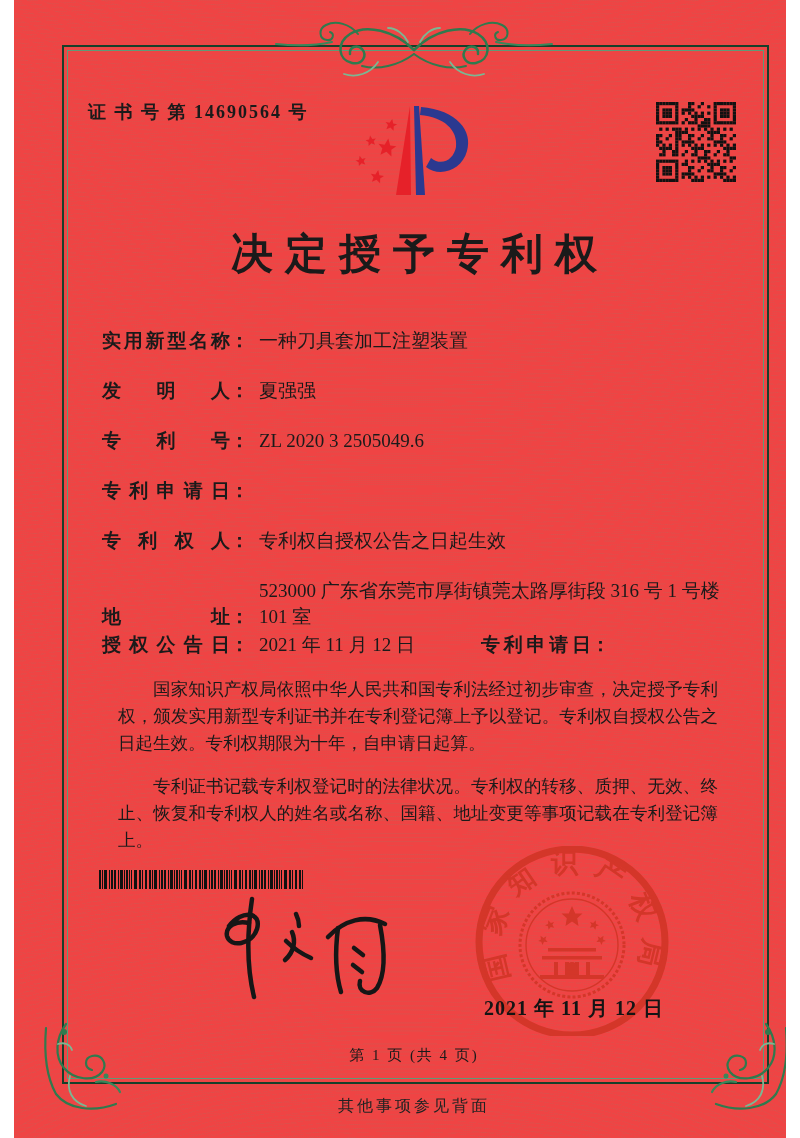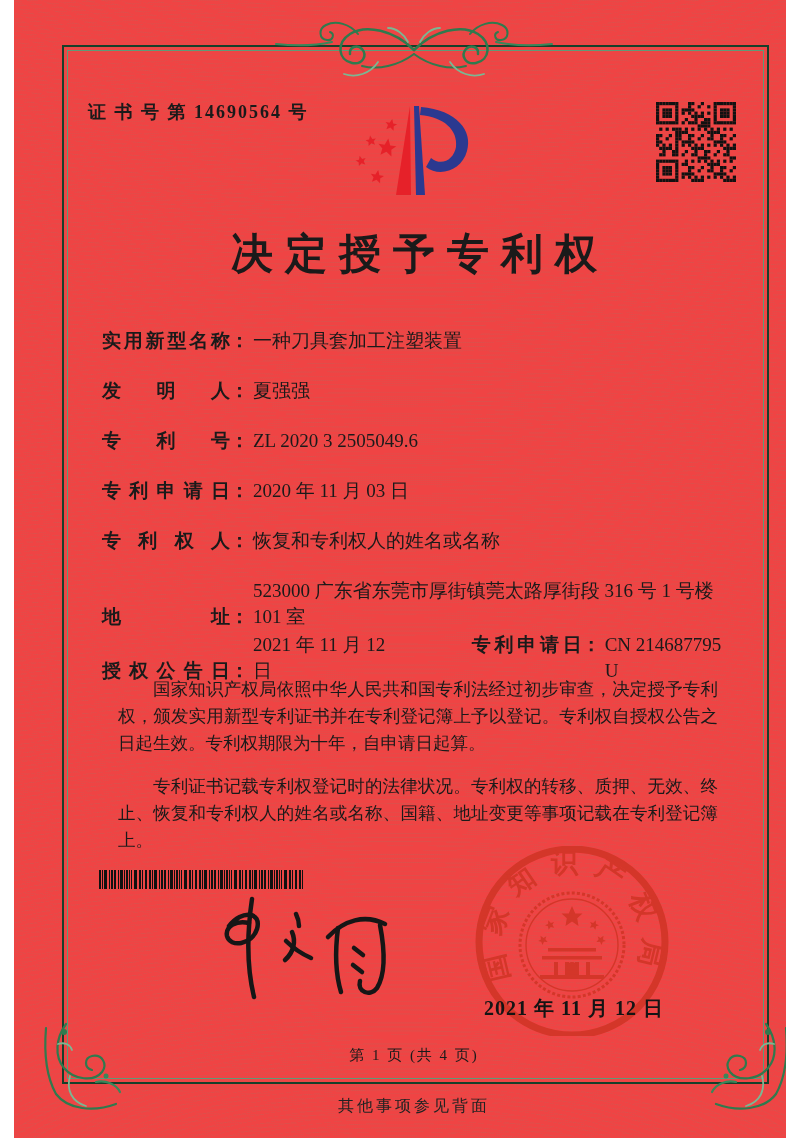--- a/index.html
+++ b/index.html
@@ -23,21 +23,21 @@
   }
   .abs{position:absolute;}
   .certno{left:74px;top:100px;font-size:18px;letter-spacing:2px;font-weight:600;}
   .title{left:0;top:226px;width:800px;text-align:center;font-size:42px;font-weight:bold;letter-spacing:12px;text-indent:12px;}
   .fields{left:88px;top:328px;width:632px;font-size:19px;line-height:26px;}
   .frow{display:flex;margin-bottom:24px;align-items:flex-end;}
   .frow.addr{margin-bottom:2px;}
   .frow.last{margin-bottom:0;}
   .flabel{display:inline-block;width:128px;text-align:justify;text-align-last:justify;font-weight:600;flex:none;}
   .fcolon{flex:none;font-weight:600;}
-  .fval{margin-left:4px;max-width:482px;}
+  .fval{margin-left:10px;max-width:482px;}
   .grantpair{margin-left:66px;display:flex;}
   .grantpair .flabel{width:110px;}
   .paras{left:88px;top:660px;width:632px;font-size:17.5px;line-height:27px;text-align:justify;}
   .paras p{margin:16px;text-indent:2em;}
   .barcode{left:85px;top:870px;width:210px;height:19px;display:flex;align-items:stretch;}
   .barcode i{display:block;background:#111;}
   .commish{left:88px;top:926px;font-size:19px;line-height:33px;font-weight:600;}
   .signature{left:185px;top:896px;}
   .seal{left:450px;top:846px;}
   .sealdate{left:460px;top:995px;width:200px;text-align:center;font-size:20px;font-weight:bold;letter-spacing:1px;color:#141414;}
@@ -420,40 +420,38 @@
       <span class="fval">夏强强</span>
     </div>
     <div class="frow">
       <span class="flabel">专利号</span>
         <span class="fcolon">：</span>
       <span class="fval">ZL 2020 3 2505049.6</span>
     </div>
     <div class="frow">
       <span class="flabel">专利申请日</span>
         <span class="fcolon">：</span>
-      <span class="fval">2020 年 11 月 03 日</span>
     </div>
     <div class="frow">
       <span class="flabel">专利权人</span>
         <span class="fcolon">：</span>
-      <span class="fval">恢复和专利权人的姓名或名称</span>
+      <span class="fval">专利权自授权公告之日起生效</span>
     </div>
     <div class="frow addr">
       <span class="flabel">地址</span>
         <span class="fcolon">：</span>
       <span class="fval">523000 广东省东莞市厚街镇莞太路厚街段 316 号 1 号楼 101 室</span>
     </div>
     <div class="frow last">
       <span class="flabel">授权公告日</span>
         <span class="fcolon">：</span>
       <span class="fval">2021 年 11 月 12 日</span>
       <span class="grantpair">
         <span class="flabel">专利申请日</span>
           <span class="fcolon">：</span>
-        <span class="fval">CN 214687795 U</span>
       </span>
     </div>
   </div>
 
   <div class="abs paras">
     <p>国家知识产权局依照中华人民共和国专利法经过初步审查，决定授予专利权，颁发实用新型专利证书并在专利登记簿上予以登记。专利权自授权公告之日起生效。专利权期限为十年，自申请日起算。</p>
     <p>专利证书记载专利权登记时的法律状况。专利权的转移、质押、无效、终止、恢复和专利权人的姓名或名称、国籍、地址变更等事项记载在专利登记簿上。</p>
   </div>
 
   <div class="abs barcode" id="barcode">

